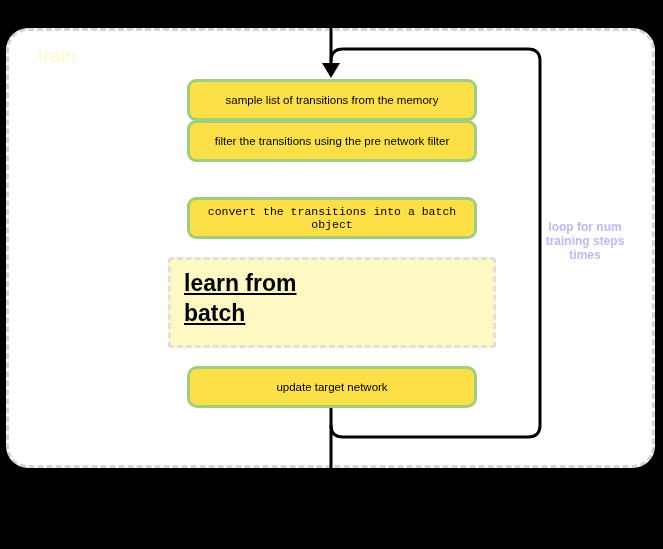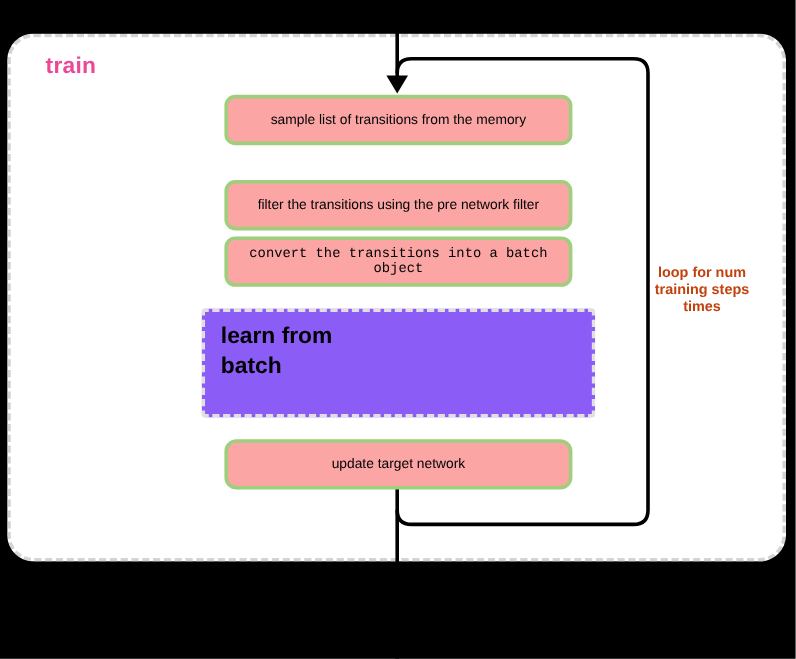--- a/index.html
+++ b/index.html
@@ -20,61 +20,62 @@
     border-radius: 22px;
   }
   .lines {
     position: absolute; left: 0; top: 0;
     width: 663px; height: 549px;
     pointer-events: none;
   }
   .train-title {
     position: absolute;
     left: 38px; top: 45px;
-    font-size: 19px; font-weight: bold;
-    color: #ec4899;
+    font-size: 19px; font-weight: normal;
+    color: #fef9c3;
     letter-spacing: 0.2px;
   }
   .step {
     position: absolute;
     left: 187px;
     width: 290px; height: 42px;
     box-sizing: border-box;
-    background: #fca5a5;
+    background: #fde047;
     border: 3px solid #9fce7d;
     border-radius: 9px;
     display: flex; align-items: center; justify-content: center;
     font-size: 11.5px; color: #000000;
     text-align: center;
     padding: 18px 8px;
   }
   .step-0 { top: 79px; }
-  .step-1 { top: 150px; }
+  .step-1 { top: 120px; }
   .step-2 { top: 197px; height: 41px; font-family: Liberation Mono, monospace; }
   .step-final { top: 366px; border-radius: 10px; }
   .subprocess {
     position: absolute;
     left: 168px; top: 257px;
     width: 328px; height: 91px;
     box-sizing: border-box;
     border: 3px dashed #e0e0e0;
     border-radius: 3px;
-    background: #8b5cf6;
+    background: #fef9c3;
     color: #000000;
-    font-size: 19px; font-weight: bold;
+    font-size: 23px; font-weight: bold;
     line-height: 1.3;
     padding: 9px 0 0 13px;
     white-space: pre-line;
+    text-decoration: underline;
   }
   .loop-label {
     position: absolute;
     left: 537px; top: 220px;
     width: 96px;
     text-align: center;
-    color: #c2410c;
+    color: #c4b5fd;
     font-size: 12px; font-weight: bold;
     line-height: 14px;
     white-space: pre-line;
   }
 </style>
 </head>
 <body>
 
 <div class="container"></div>
 

